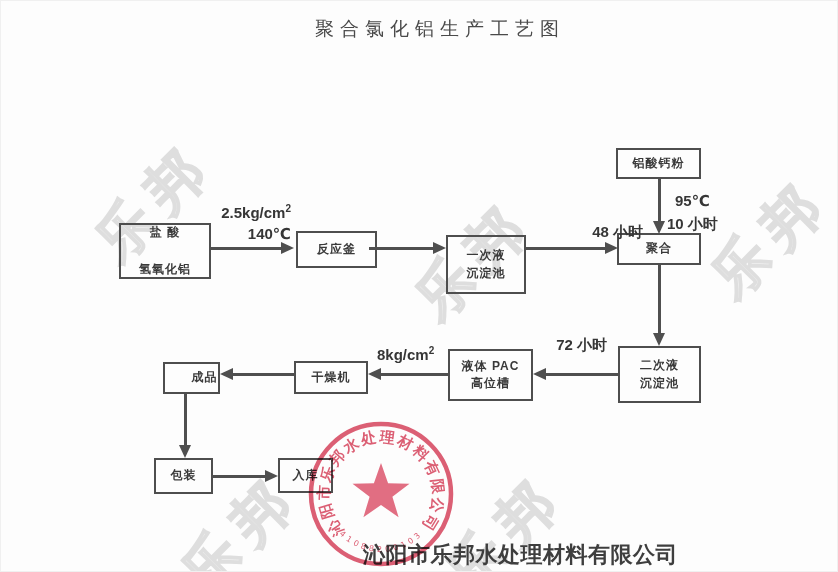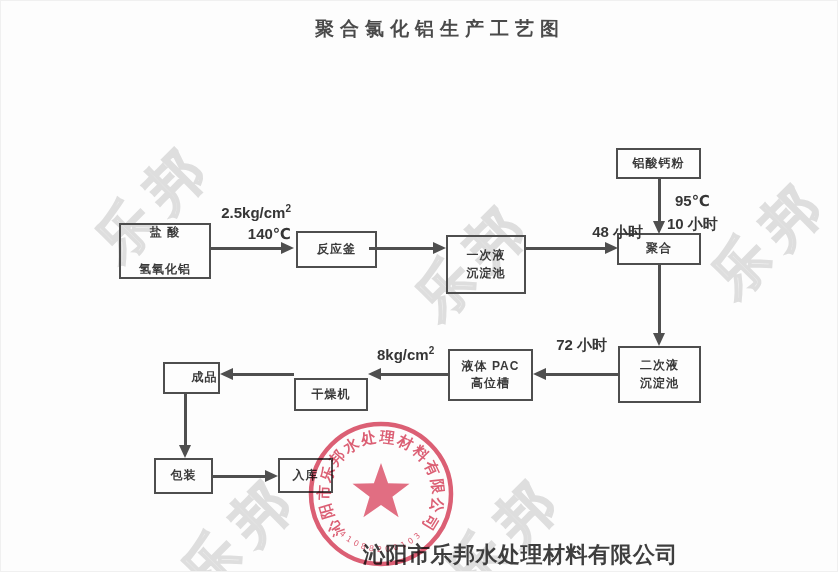--- a/index.html
+++ b/index.html
@@ -3,21 +3,21 @@
 <meta charset="utf-8">
 <style>
   html,body{margin:0;padding:0;background:#ffffff;}
   #page{
     position:relative;width:838px;height:572px;overflow:hidden;
     background:#fdfdfd;border:1px solid #f0f0f0;box-sizing:border-box;
     font-family:"Liberation Sans","DejaVu Sans",sans-serif;color:#3a3a3a;
   }
   .title{
     position:absolute;left:306px;top:15px;width:266px;text-align:center;
-    font-size:19px;font-weight:bold;letter-spacing:6px;color:#4a4a4a;z-index:2;white-space:nowrap;
+    font-size:19px;font-weight:normal;letter-spacing:6px;color:#4a4a4a;z-index:2;white-space:nowrap;
   }
   .wm{
     position:absolute;width:176px;height:66px;display:flex;align-items:center;justify-content:center;
     transform:rotate(-45deg);font-size:56px;font-weight:bold;letter-spacing:14px;
     color:#f1f1f1;-webkit-text-stroke:2px #dedede;z-index:0;white-space:nowrap;user-select:none;
   }
   .box{
     position:absolute;border:2px solid #4e4e4e;background:rgba(253,253,253,0.0);
     display:flex;flex-direction:column;align-items:center;justify-content:center;
     font-size:12px;font-weight:600;color:#3a3a3a;line-height:1.45;letter-spacing:1px;
@@ -68,21 +68,21 @@
     <span>聚合</span>
   </div>
   <div class="box" style="left:617px;top:345px;width:83px;height:57px;">
     <span>二次液</span>
     <span>沉淀池</span>
   </div>
   <div class="box" style="left:447px;top:348px;width:85px;height:52px;">
     <span>液体 PAC</span>
     <span>高位槽</span>
   </div>
-  <div class="box" style="left:293px;top:360px;width:74px;height:33px;margin-top:17px;">
+  <div class="box" style="left:293px;top:360px;width:74px;height:33px;">
     <span>干燥机</span>
   </div>
   <div class="box" style="left:162px;top:361px;width:57px;height:32px;padding-left:26px;">
     <span>成品</span>
   </div>
   <div class="box" style="left:153px;top:457px;width:59px;height:36px;">
     <span>包装</span>
   </div>
   <div class="box" style="left:277px;top:457px;width:55px;height:35px;">
     <span>入库</span>

